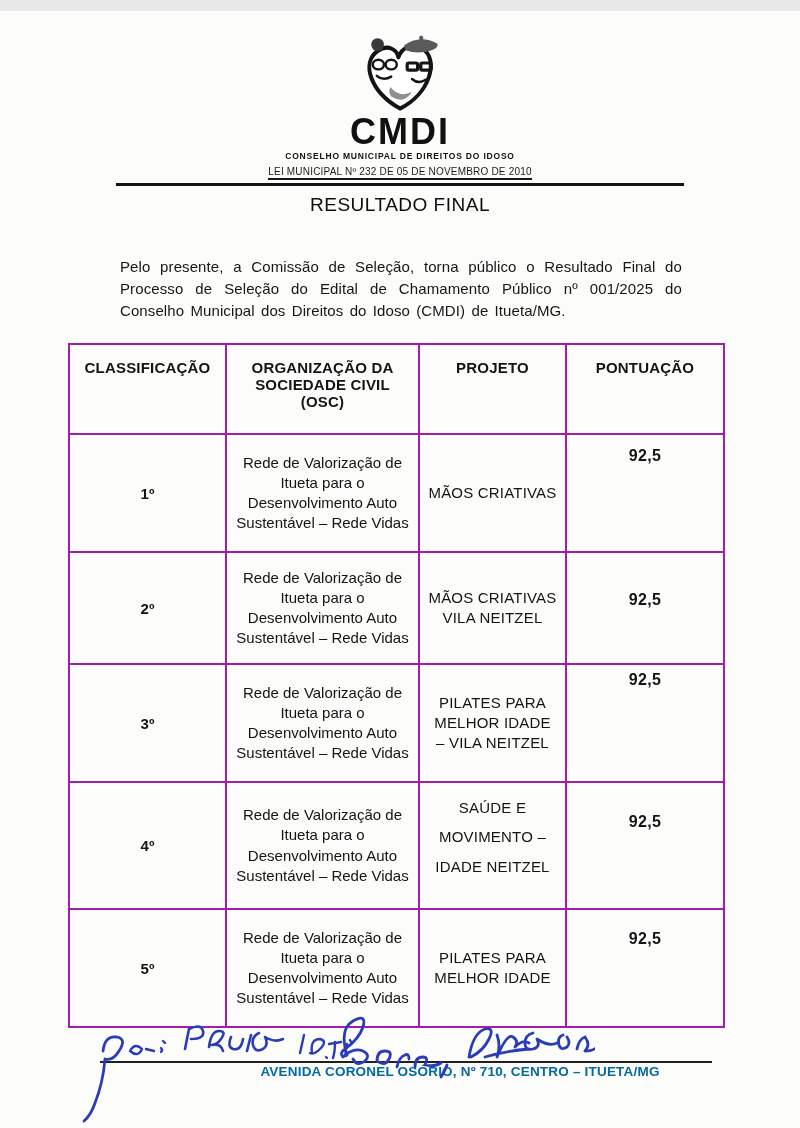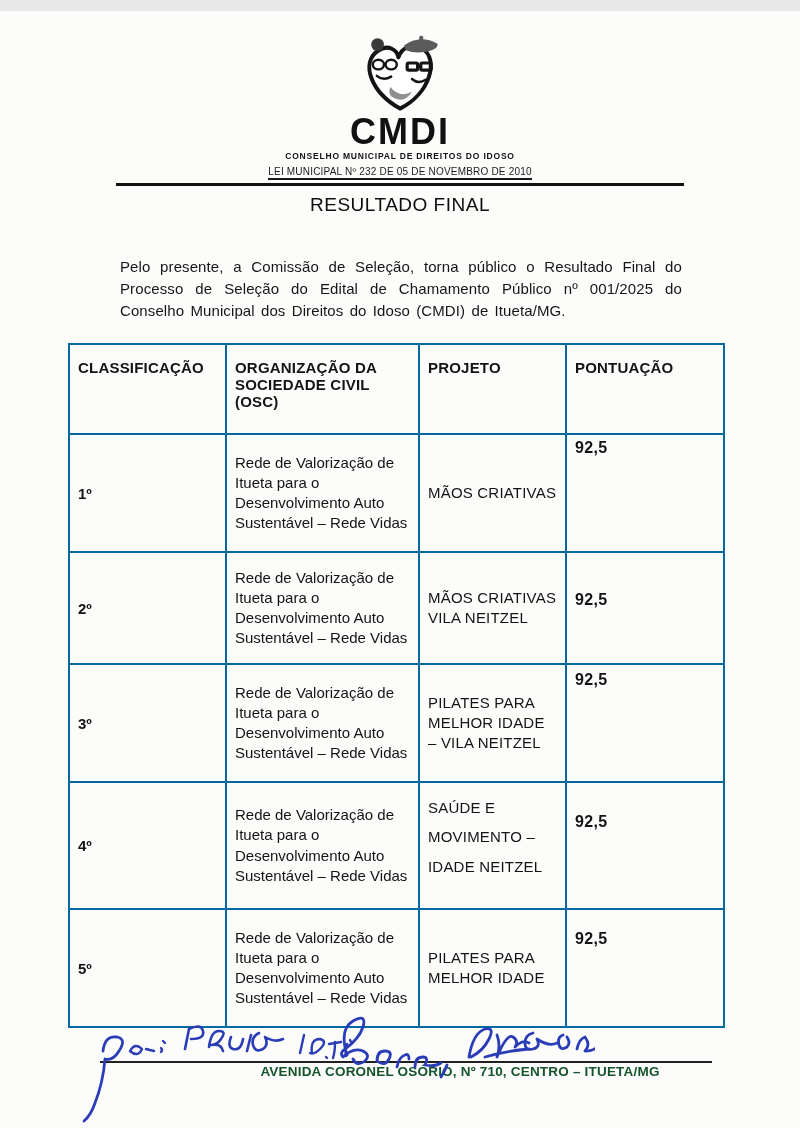--- a/index.html
+++ b/index.html
@@ -43,22 +43,22 @@
     font-size:15px;line-height:1.47;text-align:justify;
     color:#161616;letter-spacing:.1px;word-spacing:2px;
   }
   
   table.results{
     position:absolute;top:332px;left:68px;
     width:655px;border-collapse:collapse;table-layout:fixed;
     font-size:15px;color:#141414;
   }
   table.results th, table.results td{
-    border:2px solid #0369a1;text-align:left;
-    padding:4px 8px;overflow:hidden;
+    border:2px solid #a21caf;text-align:center;
+    padding:12px 8px;overflow:hidden;
   }
   table.results thead th{
     font-weight:700;vertical-align:top;padding-top:14px;
     height:90px;letter-spacing:.2px;box-sizing:border-box;
   }
   td.rank{font-weight:700;vertical-align:middle;}
   td.osc{vertical-align:middle;line-height:1.35;}
   td.project{vertical-align:middle;line-height:1.35;letter-spacing:.2px;}
   td.score{font-weight:700;font-size:16px;vertical-align:top;padding-top:26px;letter-spacing:.3px;}
   tr.row-1{height:118px;} tr.row-2{height:112px;} tr.row-3{height:118px;}
@@ -69,21 +69,21 @@
   tr.row-4 td.score{padding-top:30px;}
   tr.row-5 td.score{padding-top:20px;}
   
   .footer-rule{
     position:absolute;top:1050px;left:100px;width:612px;
     border-top:2.5px solid #202020;height:0;z-index:1;
   }
   .address{
     position:absolute;top:1053px;left:130px;width:660px;
     text-align:center;font-size:13.5px;font-weight:600;
-    letter-spacing:.2px;color:#14532d;z-index:1;
+    letter-spacing:.2px;color:#0369a1;z-index:1;
   }
   .signature-svg{position:absolute;top:998px;left:75px;z-index:3;}
 </style>
 </head>
 <body>
 
 <div class="page">
 
   <div class="header">
 

